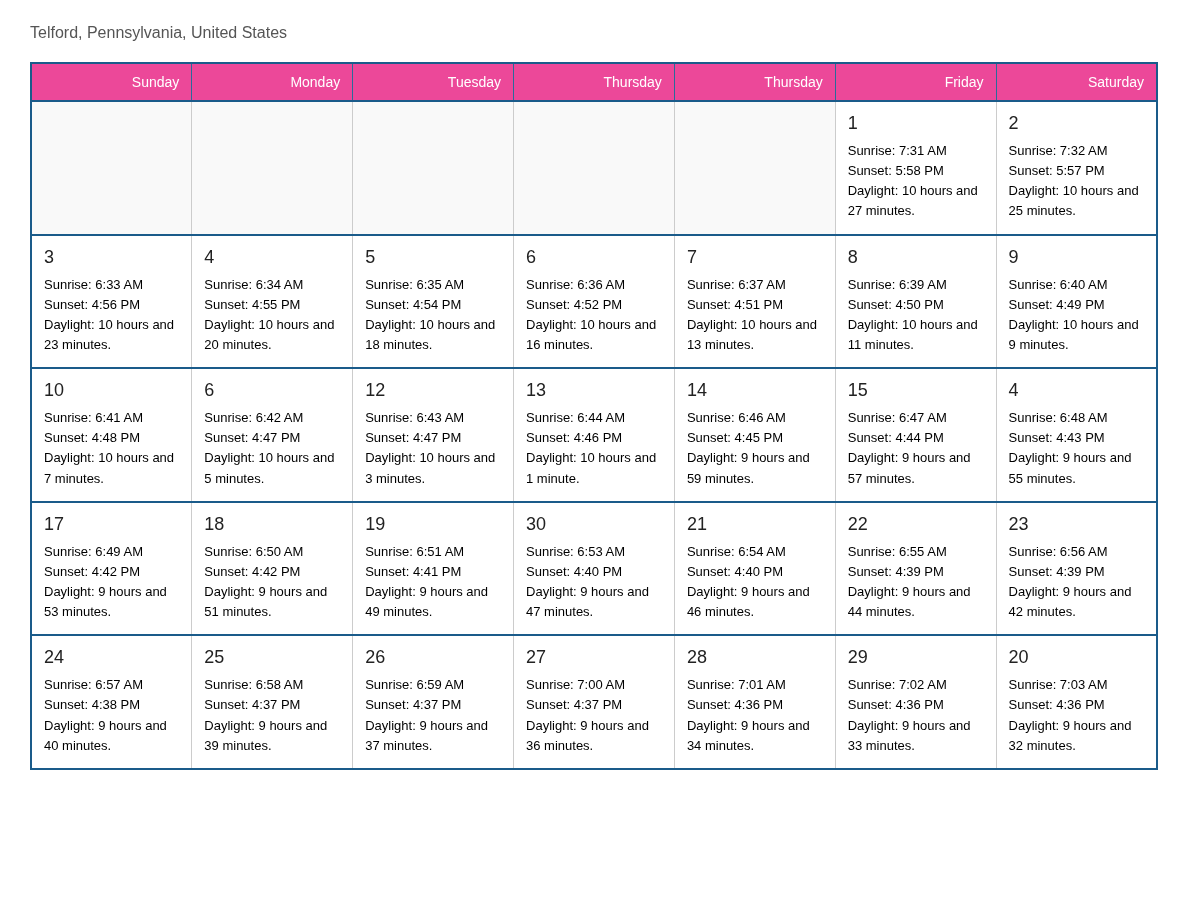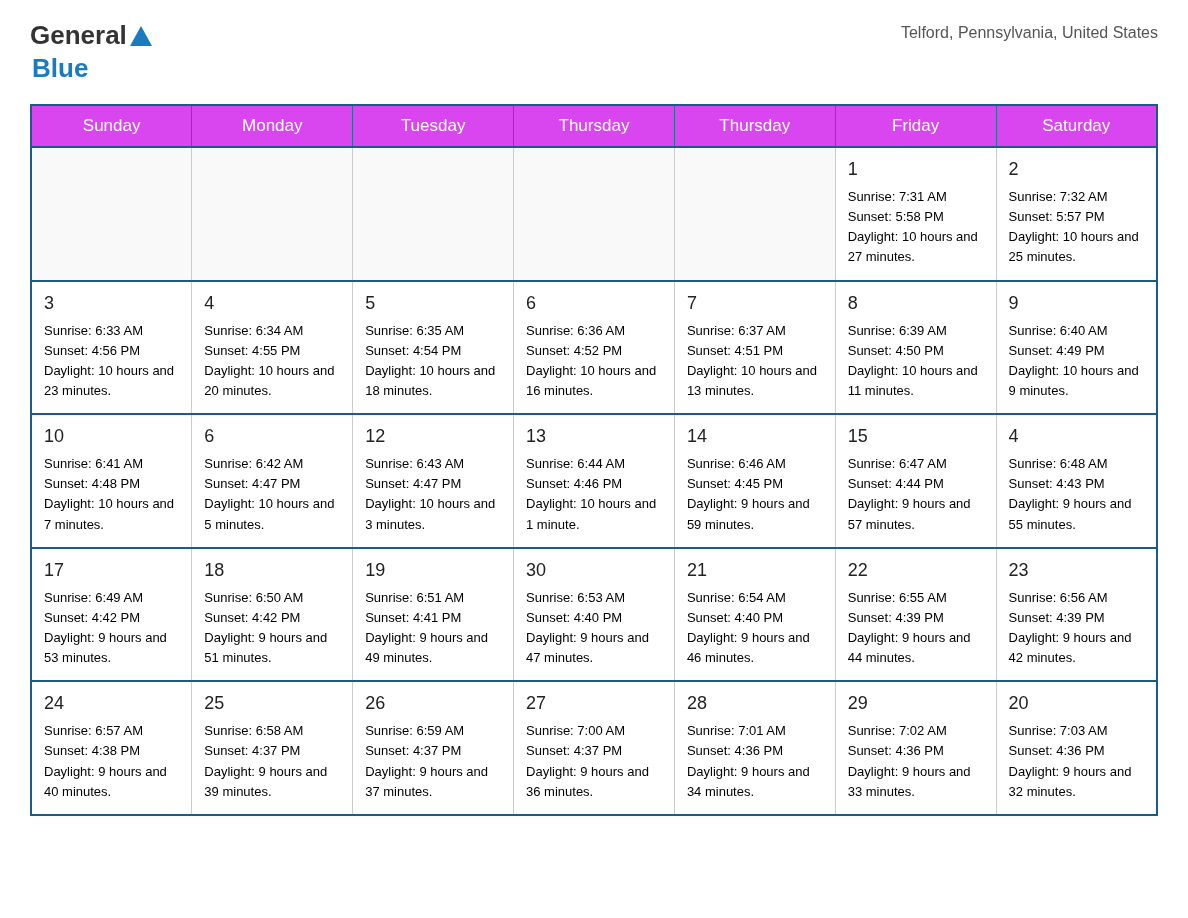--- a/index.html
+++ b/index.html
@@ -48,25 +48,25 @@
       font-size: 16px;
       color: #555;
       margin-top: 4px;
     }
     .calendar {
       width: 100%;
       border-collapse: collapse;
       border: 2px solid #1a5b8a;
     }
     .calendar thead tr th {
-      background-color: #d946ef;
+      background-color: #ec4899;
       color: #fff;
-      text-align: center;
+      text-align: right;
       padding: 10px 12px;
-      font-size: 17px;
+      font-size: 14px;
       font-weight: normal;
       border-right: 1px solid #2a6b9a;
     }
     .calendar thead tr th:last-child {
       border-right: none;
     }
     .calendar tbody tr {
       border-top: 2px solid #1a5b8a;
     }
     .calendar tbody tr td {
@@ -95,33 +95,20 @@
       line-height: 1.55;
     }
     .empty-cell {
       background: #f9f9f9;
     }
   </style>
 </head>
 <body>
 
 <div class="header-area">
-  <div class="logo-area">
-    <div class="logo-text">
-      <span class="logo-general">General</span>
-      <span class="logo-triangle-container">
-        <svg width="22" height="20" viewBox="0 0 22 20">
-          <polygon points="11,0 22,20 0,20" fill="#1a7bbf"></polygon>
-        </svg>
-      </span>
-    </div>
-    <div style="margin-top:2px; margin-left:2px;">
-      <span class="logo-blue" style="font-size:26px; font-weight:bold; color:#1a7bbf;">Blue</span>
-    </div>
-  </div>
   <div class="title-area">
     <div class="location-title">Telford, Pennsylvania, United States</div>
   </div>
 </div>
 
 <table class="calendar">
   <thead>
     <tr>
     <th>Sunday</th>
         <th>Monday</th>

